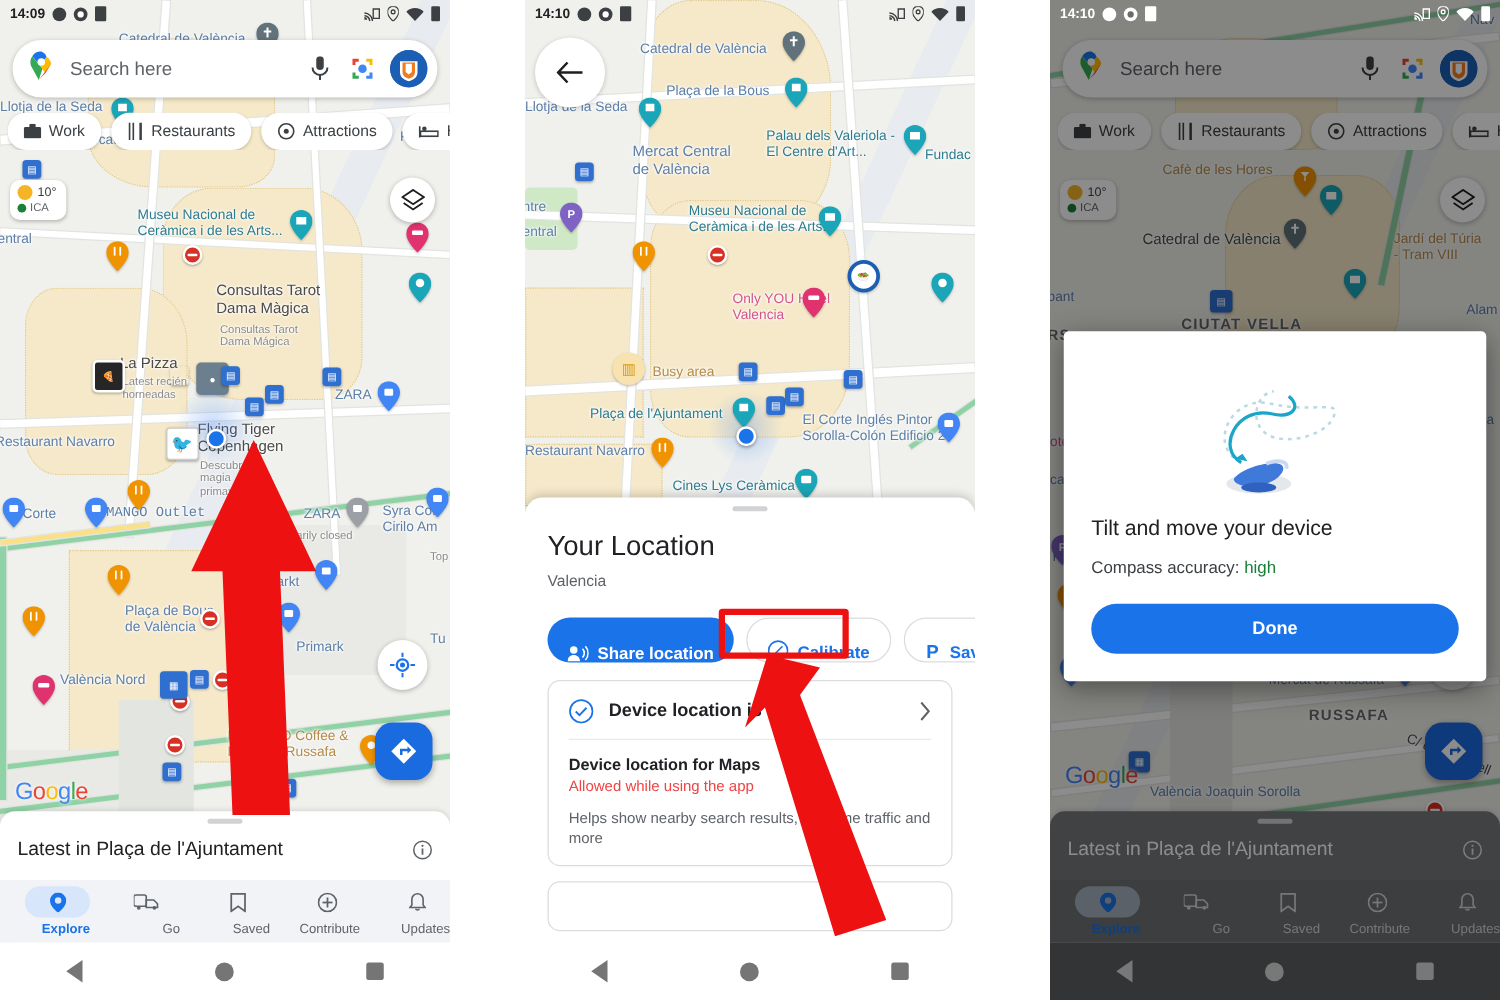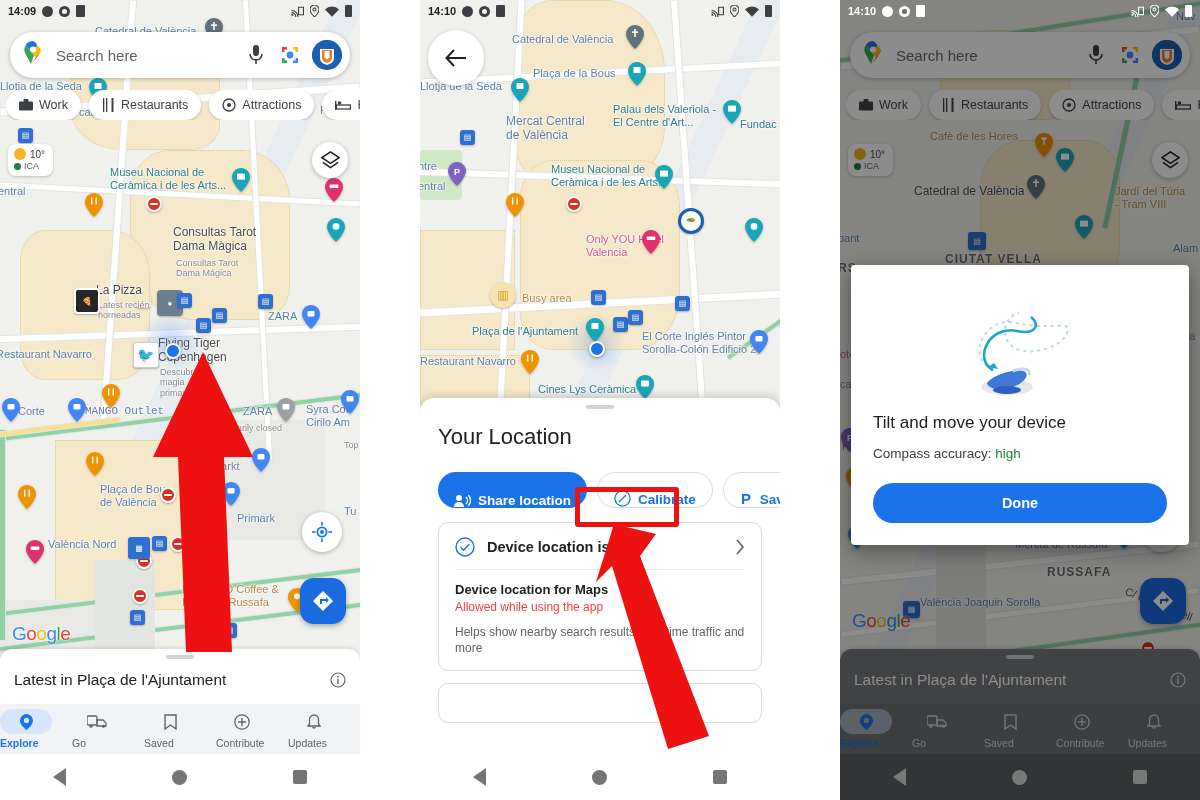--- a/index.html
+++ b/index.html
@@ -199,21 +199,21 @@
     position: absolute; top: 6px; left: 50%; transform: translateX(-50%);
     width: 28px; height: 4px; border-radius: 2px; background: #d0d2d4;
   }
   .latest-title { font-size: 15.5px; color: #202124; flex: 1; margin-top:6px;}
   .info-ic { width: 16px; height:16px; margin-top:6px;}
 
   .navbar {
     position: absolute; left: 0; right: 0; bottom: 46px; height: 50px;
     background: #f1f3f7; display: flex; z-index: 26;
   }
-  .navitem { flex: 1; display: flex; flex-direction: column; align-items:flex-start; justify-content:center; gap: 3px;}
+  .navitem { flex: 1; display: flex; flex-direction: column; align-items:flex-end; justify-content:center; gap: 3px;}
   .navitem .nlabel { font-size: 10.5px; color: #5f6368; }
   .navitem.active .nlabel { color: #1a73e8; font-weight: 700; }
   .navpill {
     width: 52px; height: 25px; border-radius: 13px;
     display: flex; align-items: center; justify-content: center;
   }
   .navitem.active .navpill { background: #d7e6fb; }
 
   .sysnav {
     position: absolute; left:0; right:0; bottom: 0; height: 46px;
@@ -837,20 +837,21 @@
 
     <div style="position:absolute;left:8px;top:30px;width:56px;height:56px;border-radius:50%;background:#fff;display:flex;align-items:center;justify-content:center;z-index:25;box-shadow:0 1px 4px rgba(0,0,0,.2);">
       <svg width="22" height="18" viewBox="0 0 22 18">
           <path d="M9 1 1.5 9 9 17M1.5 9H21" fill="none" stroke="#1f1f1f" stroke-width="2"></path>
         </svg>
     </div>
 
     <div class="detail-sheet">
       <div class="grabber" style="top:7px;"></div>
       <div class="dtitle">Your Location</div>
+      <div class="dsub">Valencia</div>
 
       <div class="btnrow">
         <div class="pillbtn primary">
           <svg width="17" height="14" viewBox="0 0 17 14">
               <circle cx="5" cy="4" r="3" fill="#fff"></circle>
               <path d="M0 13c0-3 2.2-5 5-5s5 2 5 5z" fill="#fff"></path>
               <path d="M12 3a5 5 0 0 1 0 7M14.3 1a8 8 0 0 1 0 11" fill="none" stroke="#fff" stroke-width="1.3"></path>
             </svg>
           <span>Share location</span>
         </div>
@@ -923,21 +924,21 @@
       <div class="mlabel dark" style="left:74px;top:185px;font-size:12px;">Catedral de València</div>
       <div class="mlabel brown" style="left:275px;top:185px;width:76px;white-space:normal;">Jardí del Túria - Tram VIII</div>
       <div class="mlabel big" style="left:105px;top:253px;">CIUTAT VELLA</div>
       <div class="mlabel" style="left:333px;top:242px;">Alam</div>
       <div class="mlabel" style="left:-2px;top:232px;">pant</div>
       <div class="mlabel" style="left:336px;top:10px;">Nav</div>
       <div class="mlabel big" style="left:-2px;top:262px;">RS</div>
       <div class="mlabel" style="left:36px;top:533px;">Mercat de la Imprempta</div>
       <div class="mlabel" style="left:175px;top:538px;">Mercat de Russafa</div>
       <div class="mlabel big" style="left:207px;top:566px;">RUSSAFA</div>
-      <div class="mlabel" style="left:80px;top:596px;">València Joaquin Sorolla</div>
+      <div class="mlabel" style="left:80px;top:628px;">València Joaquin Sorolla</div>
       <div class="mlabel dark" style="left:283px;top:598px;transform:rotate(22deg);">C/ dels Centell</div>
       <div class="mlabel" style="left:340px;top:330px;">rca</div>
       <div class="mlabel pink" style="left:0px;top:348px;">ote</div>
       <div class="mlabel" style="left:0px;top:378px;">ca</div>
       <div class="mlabel" style="left:2px;top:440px;">P</div>
       <div class="mlabel" style="left:342px;top:448px;">L</div>
 
       <div class="pin" style="left:195px;top:133px;">
           <svg viewBox="0 0 18 24">
             <path d="M9 0C4 0 0 4 0 9c0 6.5 9 15 9 15s9-8.5 9-15c0-5-4-9-9-9z" fill="#f09300"></path>

